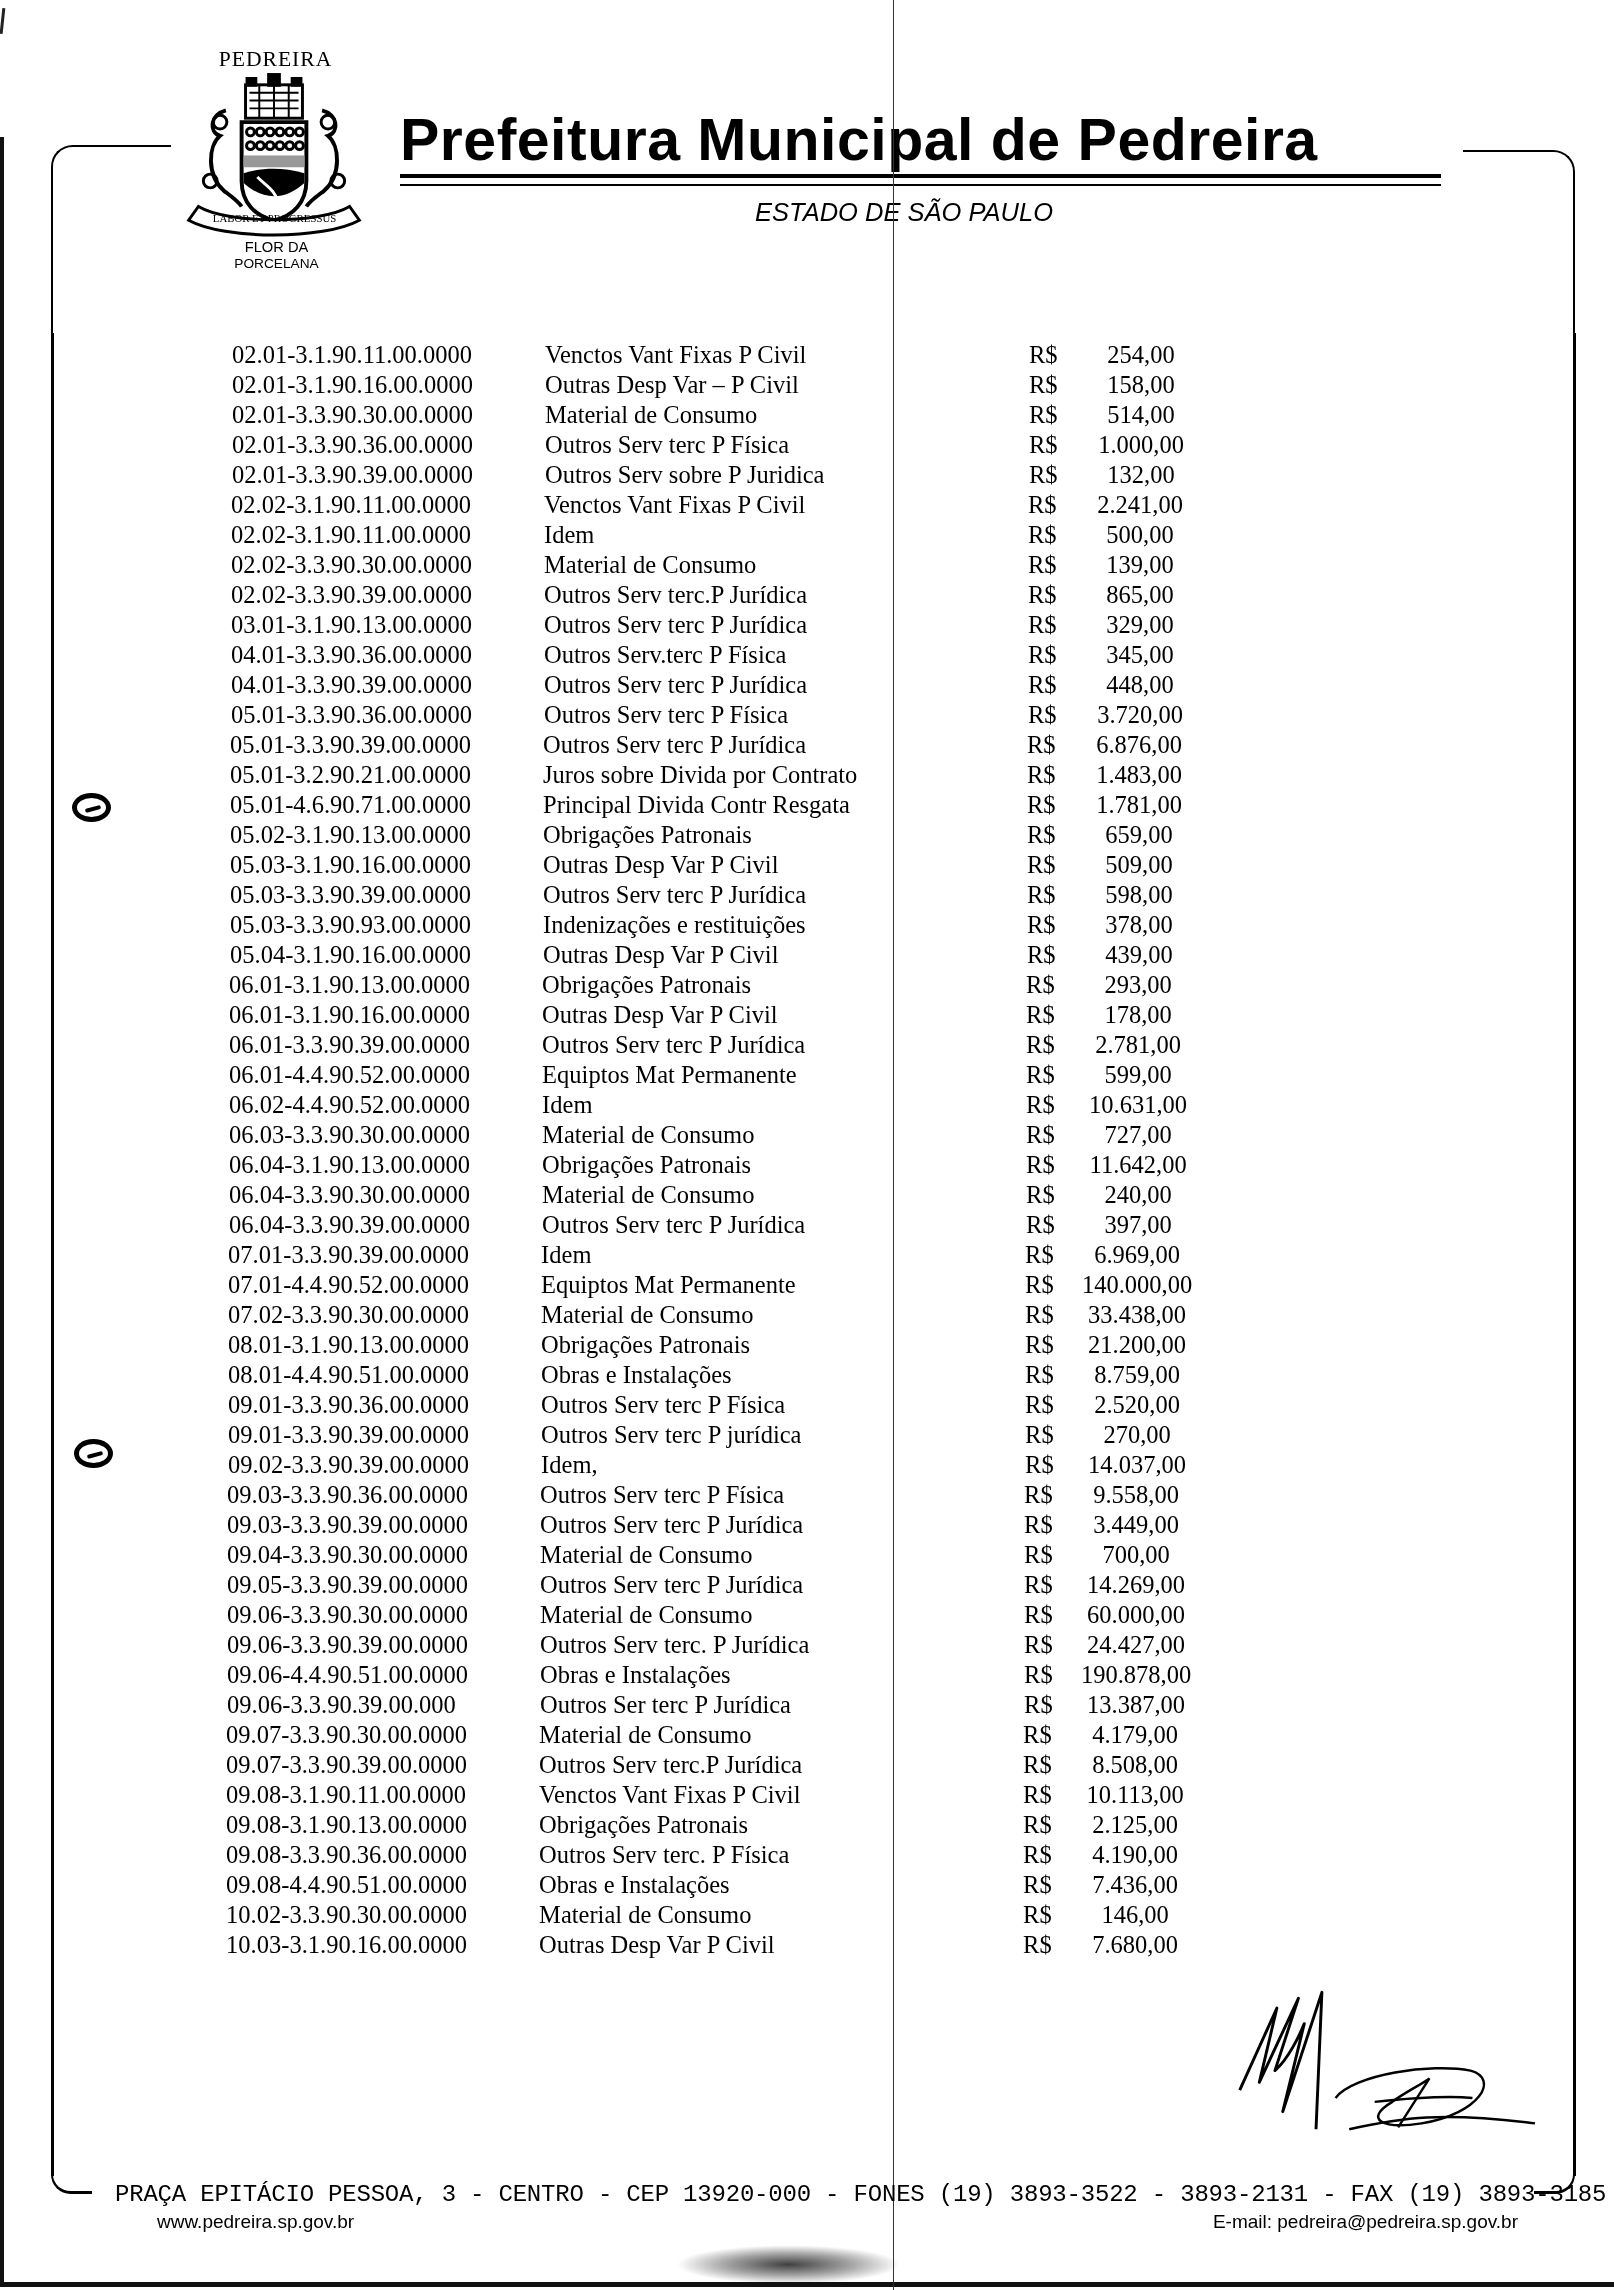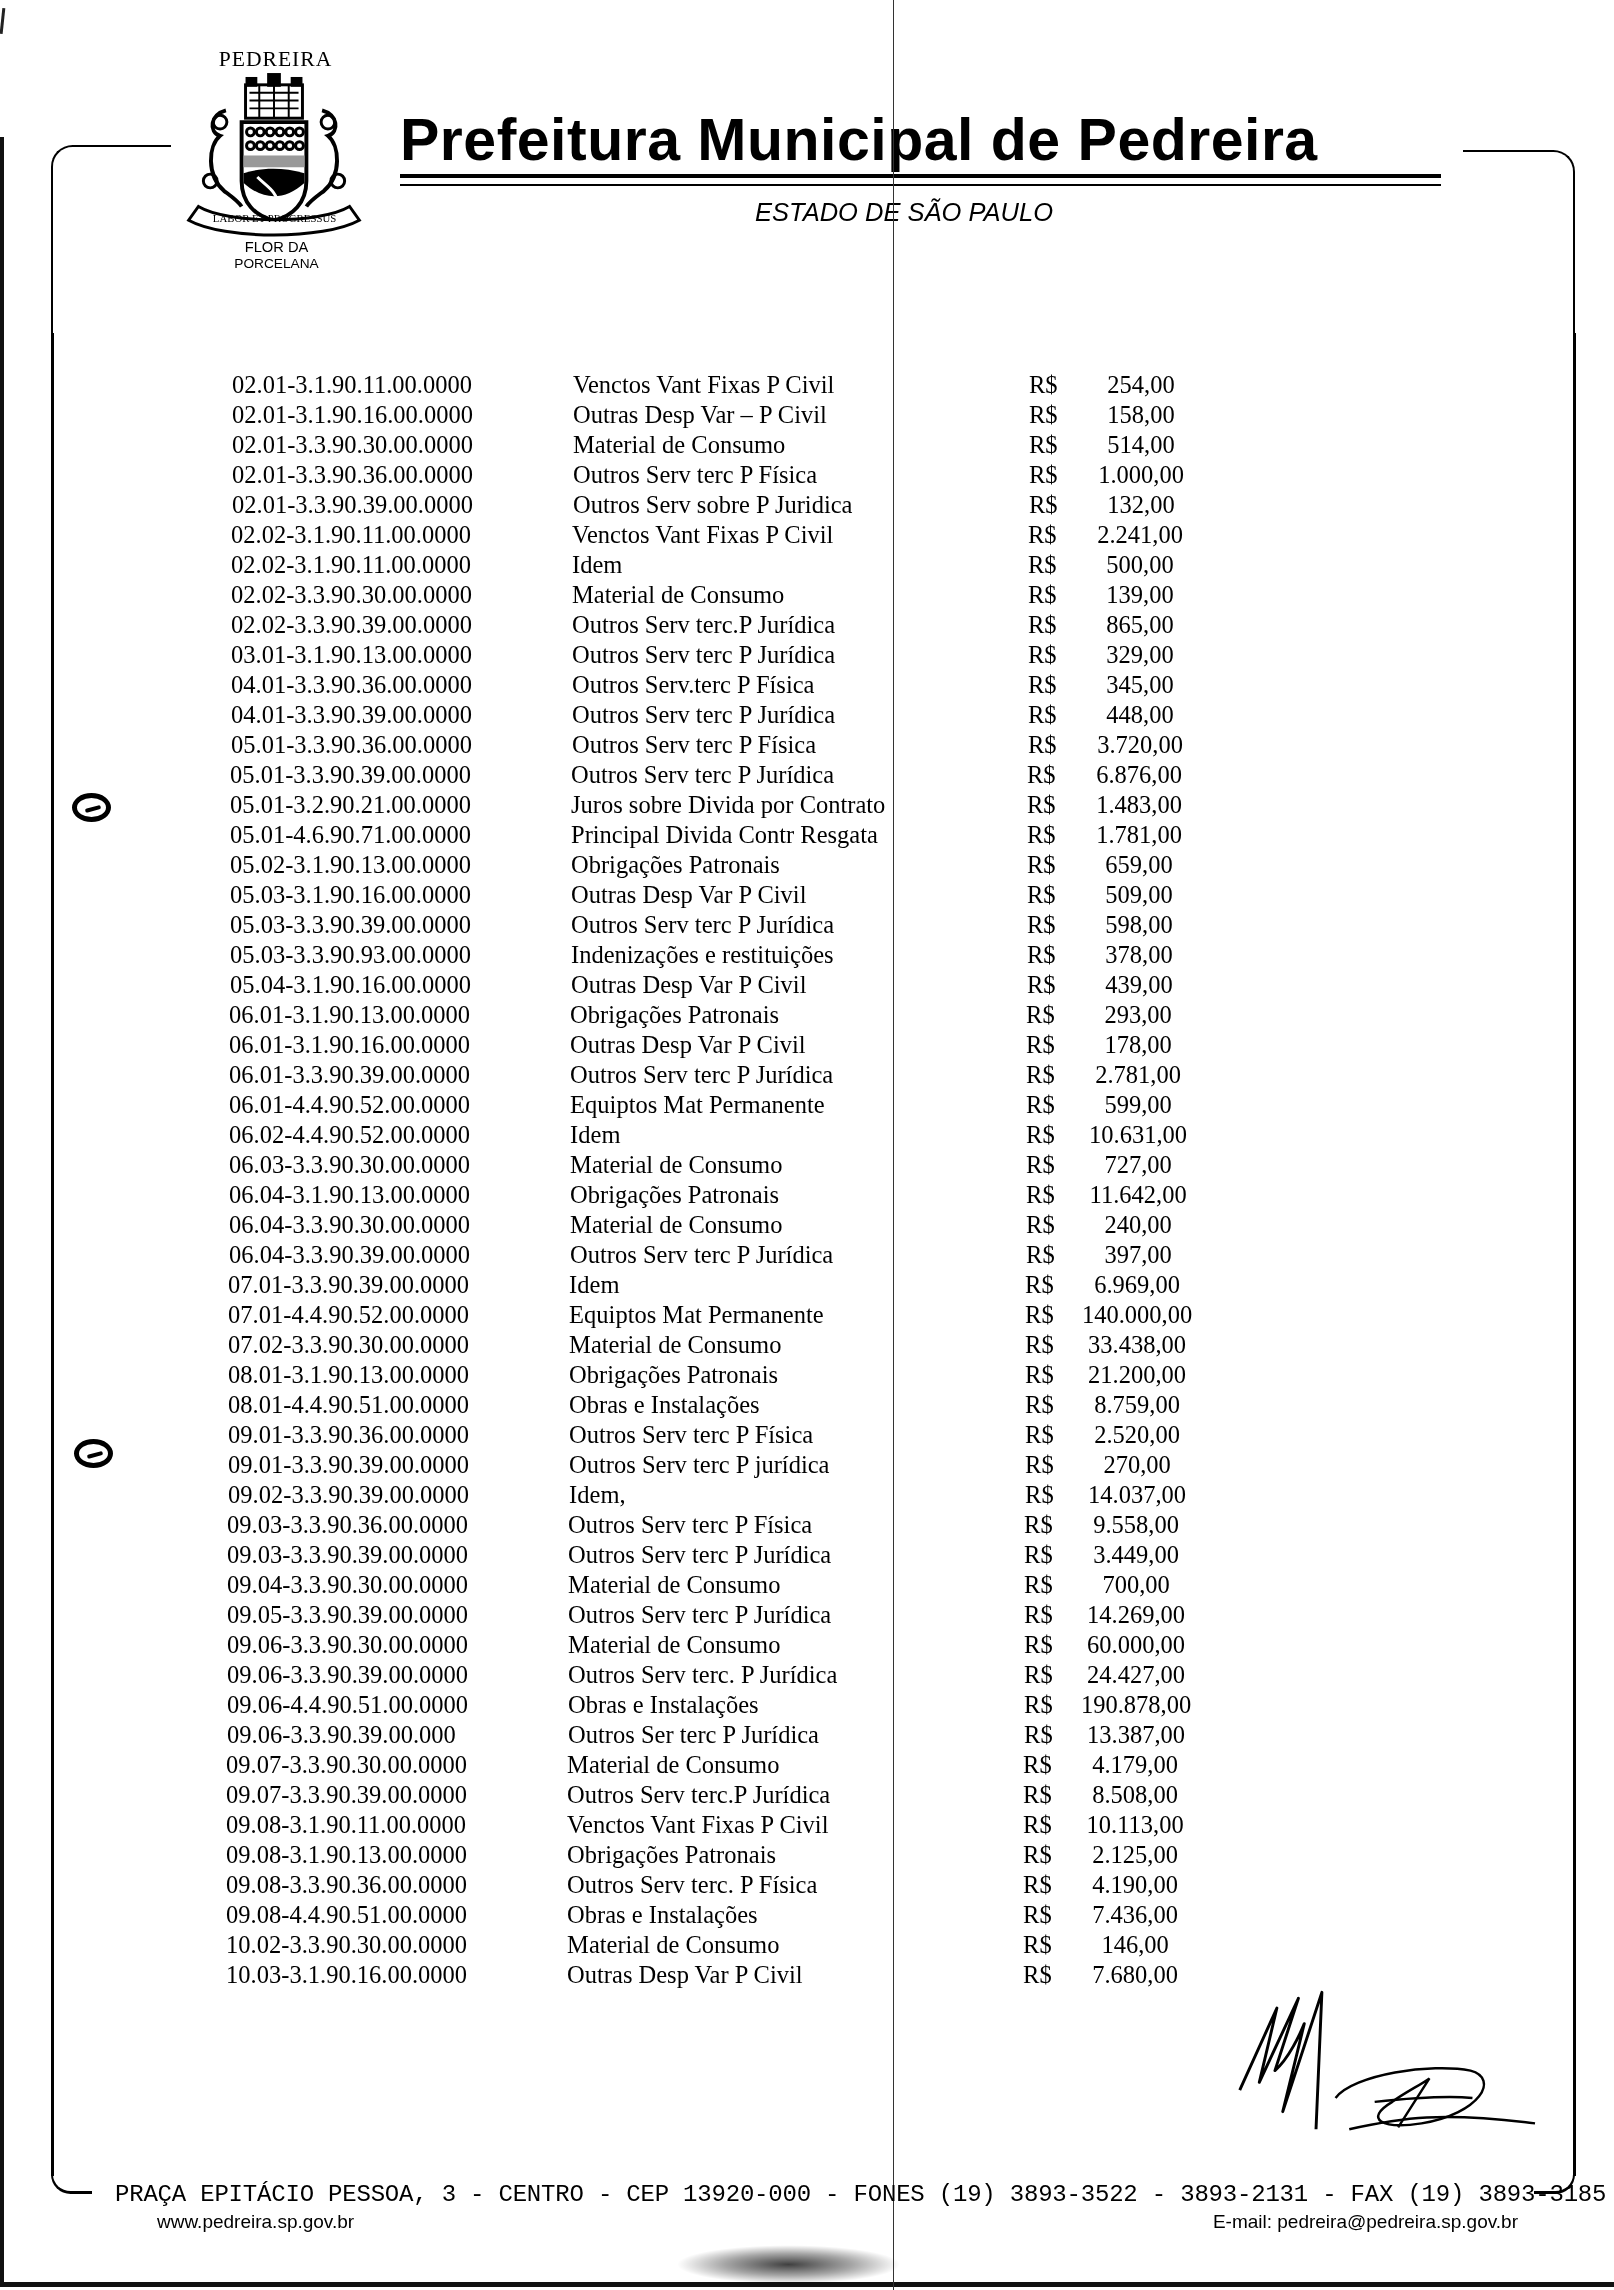--- a/index.html
+++ b/index.html
@@ -36,24 +36,24 @@
   .crest-sub { position: absolute; left: 39px; width: 137px; text-align: center;
     font-family: "Liberation Sans", sans-serif; font-size: 14.7px; line-height: 16.7px; }
   .title { position: absolute; left: 400px; top: 106px; font-family: "Liberation Sans", sans-serif;
     font-weight: bold; font-size: 59px; letter-spacing: 0.5px; white-space: nowrap; }
   .title-rule-1 { position: absolute; left: 400px; top: 174px; width: 1041px; height: 3.9px; background: #000; }
   .title-rule-2 { position: absolute; left: 400px; top: 184px; width: 1041px; height: 2px; background: #000; }
   .subtitle { position: absolute; left: 755px; top: 198px; font-family: "Liberation Sans", sans-serif;
     font-size: 25.5px; white-space: nowrap; font-style: italic; }
 
   
-  .rows { position: absolute; left: 0; top: 340px; width: 1614px; margin-top: 30px; }
+  .rows { position: absolute; left: 0; top: 340px; width: 1614px; }
   .row { position: relative; height: 30px; font-size: 24.5px; line-height: 30px; white-space: nowrap; }
   .row .code { position: absolute; left: 232px; }
-  .row .desc { position: absolute; left: 573px; }
+  .row .desc { position: absolute; left: 545px; }
   .row .cur  { position: absolute; left: 1029px; }
   .row .amt  { position: absolute; left: 1073px; width: 136px; text-align: center; }
 
   
   .hole { position: absolute; width: 39px; height: 29px; border: 5.9px solid #000; border-radius: 50%; box-sizing: border-box; }
   .hole::after { content: ""; position: absolute; left: 7.8px; top: 8.8px; width: 15.7px; height: 3.9px; background: #000; transform: rotate(-15deg); border-radius: 2px; }
 
   
   .signature { position: absolute; left: 1206px; top: 1965px; width: 353px; height: 176px; }
 

